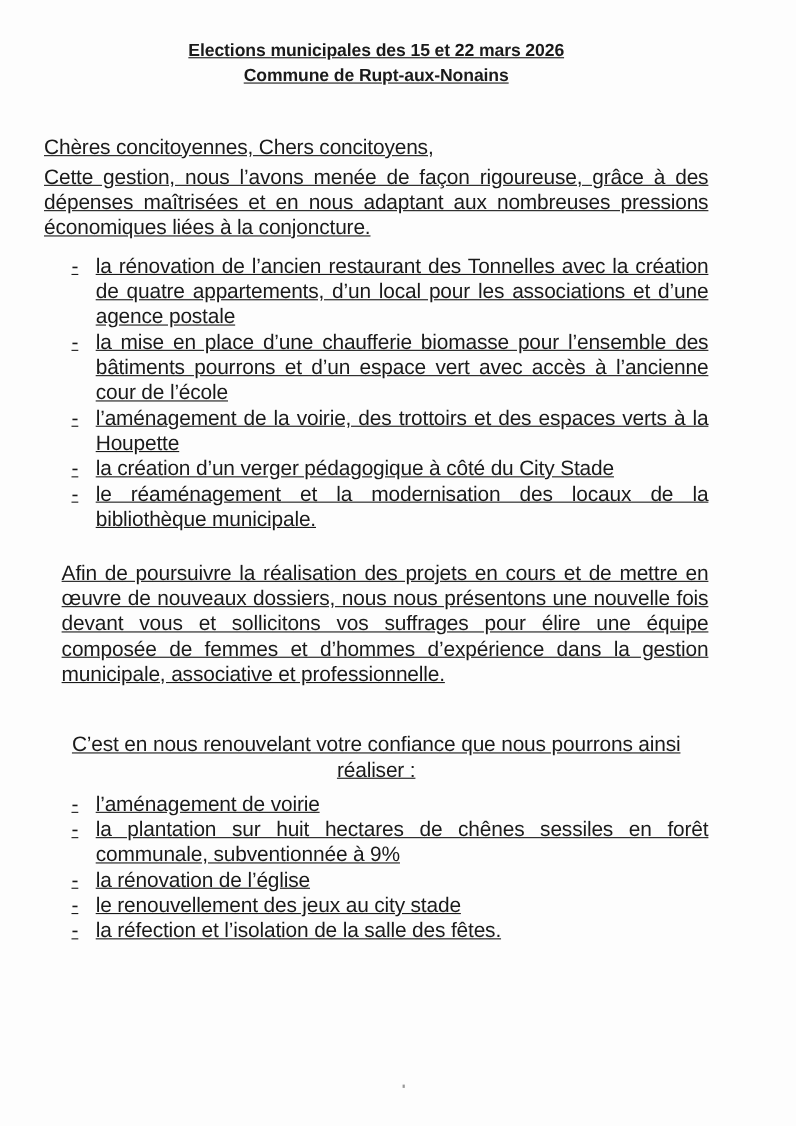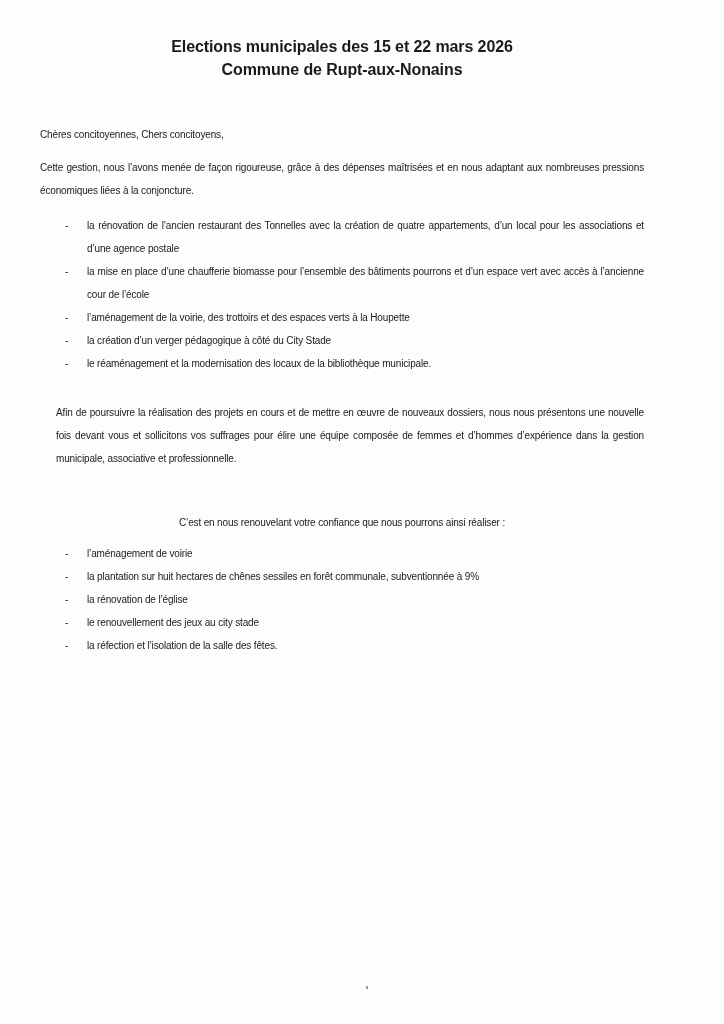--- a/index.html
+++ b/index.html
@@ -10,39 +10,40 @@
     font-family: "Liberation Sans", "DejaVu Sans", sans-serif;
     color: #1a1a1a;
     overflow: hidden;
     position: relative;
   }
   .page {
     box-sizing: border-box;
     width: 684px;
     height: 1024px;
     padding: 35px 40px 0 40px;
+    text-decoration: underline;
   }
   .page * { margin: 0; }
   h1, h2 {
     font-size: 16px;
     line-height: 23px;
     font-weight: bold;
     text-align: center;
     letter-spacing: -0.1px;
   }
   h2 { margin-top: 9px; }
   p, li {
-    font-size: 10px;
+    font-size: 19px;
     line-height: 23px;
     letter-spacing: -0.15px;
     text-align: justify;
   }
   .salutation { margin-top: 42px; text-align: left; }
   .intro      { margin-top: 43px; }
-  .management { margin-top: 10px; }
+  .management { margin-top: 4px; }
   .list-intro-1 { margin-top: 41px; text-align: left; }
   .commitment { margin-top: 26px; margin-left: 16px; }
   .list-intro-2 { margin-top: 41px; text-align: center; }
   .closing    { margin-top: 28px; }
   ul.dash-list {
     list-style: none;
     padding: 0 0 0 25px;
   }
   ul.dash-list.first  { margin-top: 12px; }
   ul.dash-list.second { margin-top: 8px; }

